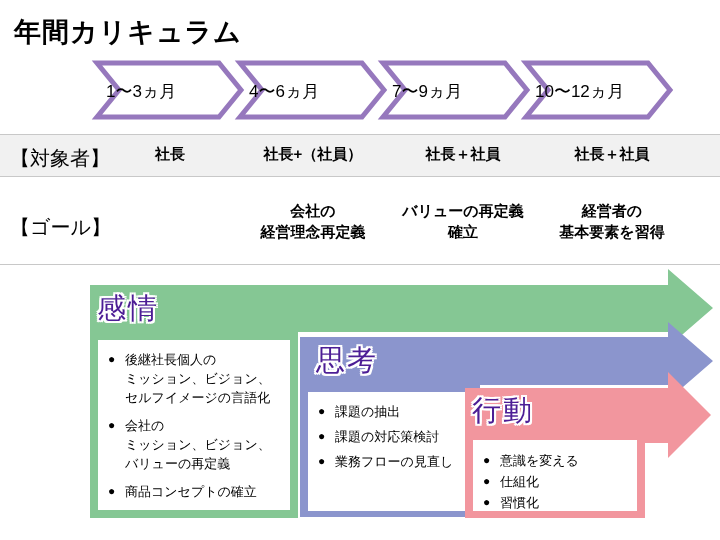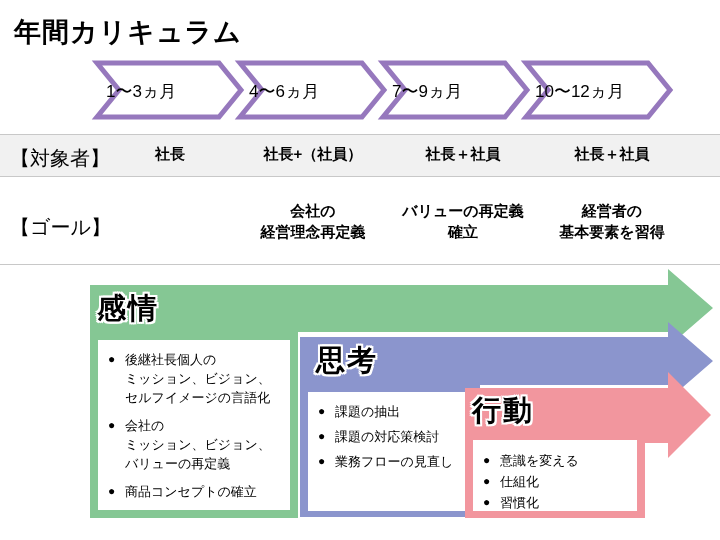--- a/index.html
+++ b/index.html
@@ -17,21 +17,21 @@
   #goal-divider{left:0;top:264px;width:720px;height:0;border-top:1px solid #C8C8C8;}
   .row-label{left:10px;font-size:20px;font-weight:500;}
   #target-label{top:145px;}
   #goal-label{top:214px;}
   .cell{width:170px;text-align:center;font-size:15px;font-weight:600;white-space:pre-line;}
   .target-cell{top:145px;}
   .goal-cell{top:200px;line-height:21px;}
   
   .container{box-sizing:border-box;}
   .whitebox{background:#ffffff;box-sizing:border-box;padding:10px 8px 6px 10px;}
-  .sec-title{font-size:29px;font-weight:bold;color:#000000;letter-spacing:2px;
+  .sec-title{font-size:29px;font-weight:normal;color:#4c1d95;letter-spacing:2px;
     text-shadow:-2px -2px 0 #fff,2px -2px 0 #fff,-2px 2px 0 #fff,2px 2px 0 #fff,
       0 -2px 0 #fff,0 2px 0 #fff,-2px 0 0 #fff,2px 0 0 #fff;}
   .bullet-item{display:flex;font-size:13px;line-height:19px;}
   .bullet-item .dot{width:17px;flex:0 0 17px;font-size:12px;}
   .bullet-item .txt{flex:1;white-space:pre-line;}
   .list-green .bullet-item{margin-bottom:9px;}
   .list-blue .bullet-item{margin-bottom:6px;}
   .list-pink .bullet-item{margin-bottom:0;line-height:21px;}
 </style>
 </head>

